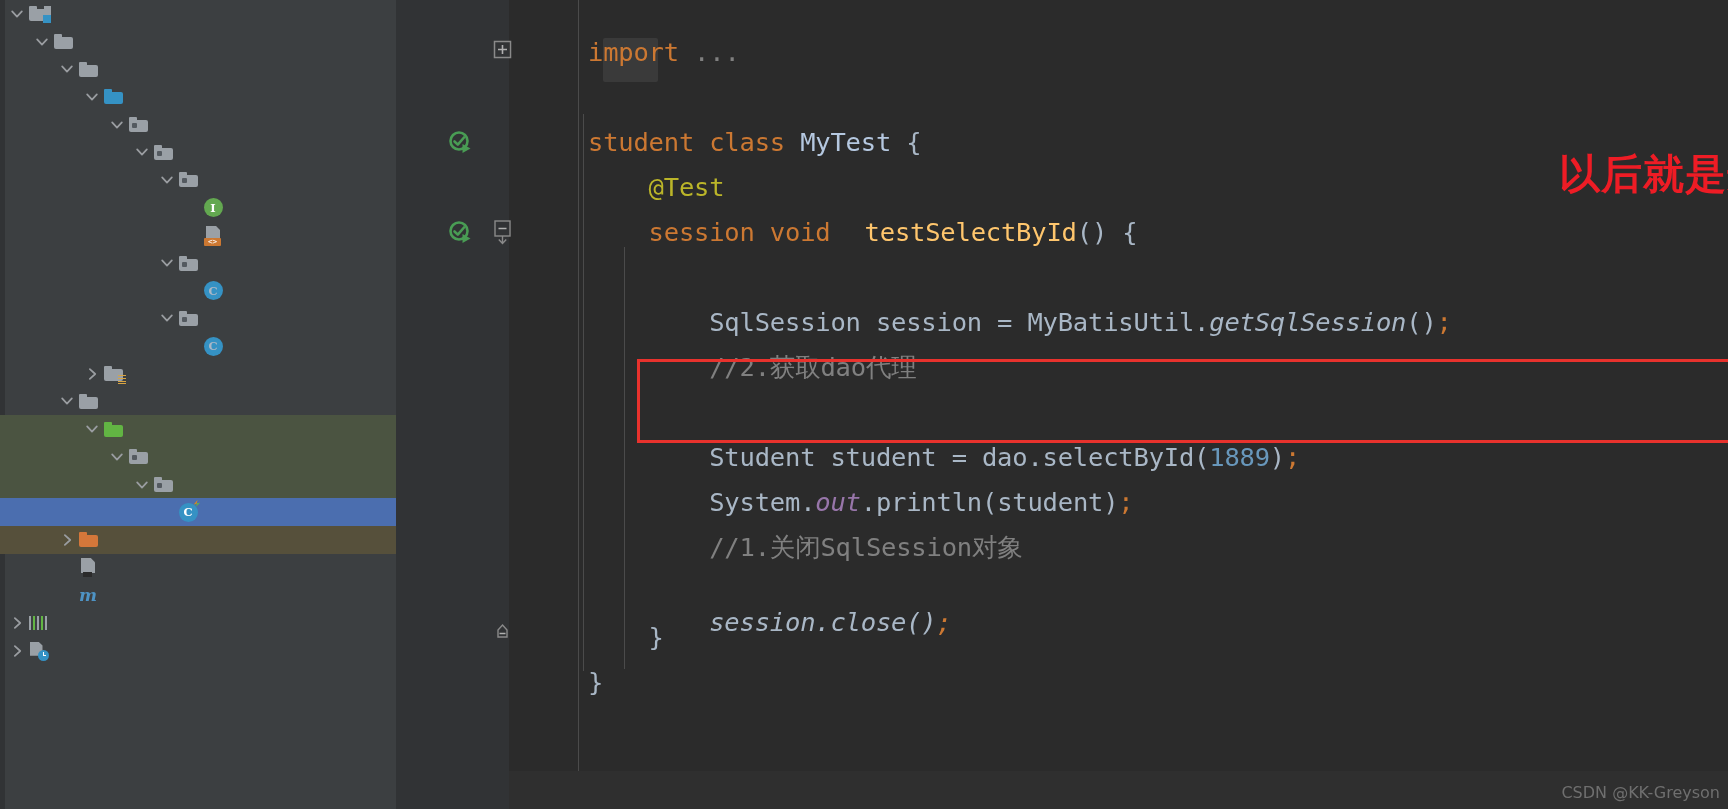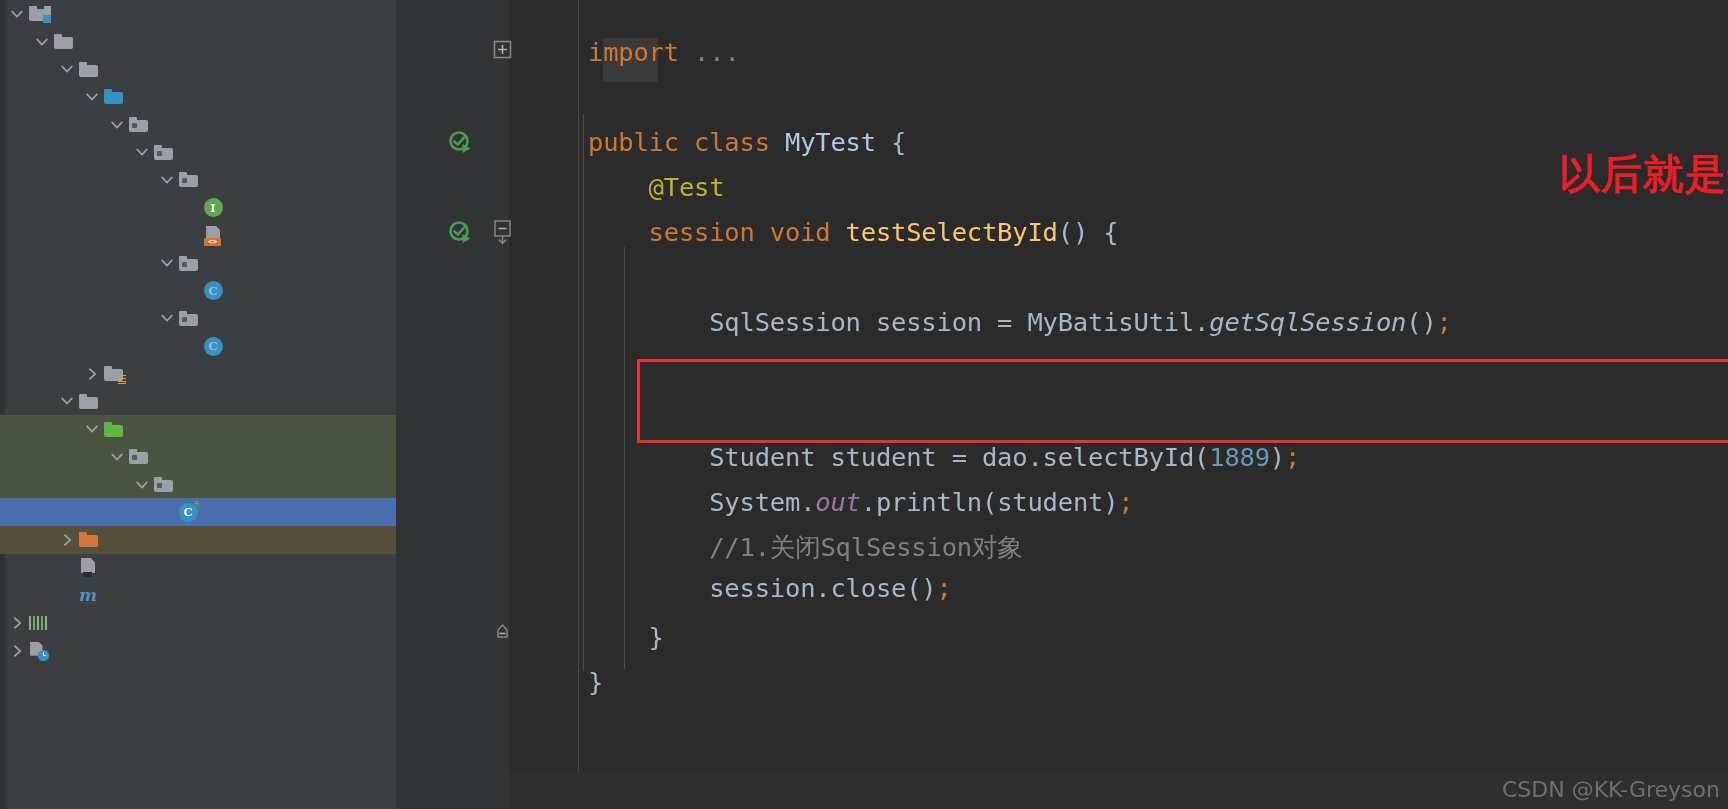--- a/index.html
+++ b/index.html
@@ -93,21 +93,21 @@
           color: #606366; font-size: 25px; font-family: "DejaVu Sans", sans-serif; line-height: 45px; }
   .gutter-run { position: absolute; left: 52px; top: 10px; width: 26px; height: 26px; }
   .fold { position: absolute; left: 96px; top: 8px; width: 22px; height: 28px; }
   .code { position: absolute; left: 192px; top: 0; line-height: 45px;
           font-family: "DejaVu Sans Mono", monospace; font-size: 25.5px;
           color: #a9b7c6; white-space: pre; letter-spacing: -0.2px; }
   .kw  { color: #cc7832; }
   .cls { color: #a9b7c6; }
   .cmt { color: #808080; }
   .ann { color: #bbb529; }
-  .mth { color: #ffc66d; }
+  .mth { color: #ffc66d; margin-left: 19px; }
   .num { color: #6897bb; }
   .stat{ color: #9876aa; font-style: italic; }
   .ital{ font-style: italic; }
   .pun { color: #cc7832; }
 
   #indent-guide1 { position: absolute; left: 228px; top: 247px; width: 1px; height: 422px; background: #4b4b4b; }
   #indent-guide0 { position: absolute; left: 187px; top: 114px; width: 1px; height: 557px; background: #4b4b4b; }
 
   #fold-box { position: absolute; left: 207px; top: 38px; width: 55px; height: 44px; background: #3a3a3a; border-radius: 2px; }
 
@@ -119,21 +119,21 @@
   }
   #annotation {
     position: absolute; left: 1163px; top: 147px;
     color: #ee1c25; font-weight: bold; font-size: 41px;
     font-family: "DejaVu Sans", sans-serif;
     letter-spacing: 1px;
     white-space: nowrap;
   }
   #watermark {
     position: absolute; right: 8px; bottom: 7px;
-    color: #6f6f6f; font-size: 22px;
+    color: #6f6f6f; font-size: 16px;
     font-family: "DejaVu Sans", sans-serif;
   }
   #bottom-strip { position: absolute; left: 0; bottom: 0; width: 100%; height: 38px; background: #2f2f2f; }
   #bottom-strip2 { position: absolute; left: 0; bottom: 0; width: 113px; height: 38px; background: #313335; }
 </style>
 </head>
 <body>
 
 <div id="app">
 
@@ -500,21 +500,21 @@
           <span class="lnum"></span>
           <span class="code"></span>
         </div>
         <div class="cl" style="top: 120px;">
           <span class="lnum"></span>
           <span class="gutter-run"><svg viewBox="0 0 26 26" width="26" height="26">
               <circle cx="11" cy="11" r="8.5" fill="none" stroke="#499c54" stroke-width="2.6"></circle>
               <path d="M6.5 11.5 L9.8 14.6 L16 7.5" fill="none" stroke="#499c54" stroke-width="2.6" stroke-linecap="round" stroke-linejoin="round"></path>
               <path d="M14.5 14 L22.5 18.5 L14.5 23 Z" fill="#499c54"></path>
             </svg></span>
-          <span class="code"><span class="kw">public class </span><span class="cls" style="color:#b5c8e0">MyTest</span> {</span>
+          <span class="code"><span class="kw">student class </span><span class="cls" style="color:#b5c8e0">MyTest</span> {</span>
         </div>
         <div class="cl" style="top: 165px;">
           <span class="lnum"></span>
           <span class="code">    <span class="ann">@Test</span></span>
         </div>
         <div class="cl" style="top: 210px;">
           <span class="lnum"></span>
           <span class="gutter-run"><svg viewBox="0 0 26 26" width="26" height="26">
               <circle cx="11" cy="11" r="8.5" fill="none" stroke="#499c54" stroke-width="2.6"></circle>
               <path d="M6.5 11.5 L9.8 14.6 L16 7.5" fill="none" stroke="#499c54" stroke-width="2.6" stroke-linecap="round" stroke-linejoin="round"></path>
@@ -524,33 +524,37 @@
               <rect x="3" y="3" width="15" height="15" fill="none" stroke="#8a8a8a" stroke-width="1.4"></rect>
               <path d="M6.5 10.5 H14.5" stroke="#b0b0b0" stroke-width="1.5"></path>
               <path d="M10.5 18 V25 M6.8 21.5 L10.5 25.5 L14.2 21.5" stroke="#8a8a8a" stroke-width="1.4" fill="none"></path>
             </svg></span>
           <span class="code">    <span class="kw">session void </span><span class="mth">testSelectById</span>() {</span>
         </div>
         <div class="cl" style="top: 300px;">
           <span class="lnum"></span>
           <span class="code">        SqlSession session = MyBatisUtil.<span class="ital">getSqlSession</span>()<span class="pun">;</span></span>
         </div>
+        <div class="cl" style="top: 345px;">
+          <span class="lnum"></span>
+          <span class="code">        <span class="cmt">//2.获取dao代理</span></span>
+        </div>
         <div class="cl" style="top: 435px;">
           <span class="lnum"></span>
           <span class="code">        Student student = dao.selectById(<span class="num">1889</span>)<span class="pun">;</span></span>
         </div>
         <div class="cl" style="top: 480px;">
           <span class="lnum"></span>
           <span class="code">        System.<span class="stat">out</span>.println(student)<span class="pun">;</span></span>
         </div>
         <div class="cl" style="top: 525px;">
           <span class="lnum"></span>
           <span class="code">        <span class="cmt">//1.关闭SqlSession对象</span></span>
         </div>
-        <div class="cl" style="top: 566px;">
+        <div class="cl" style="top: 600px; font-style: italic;">
           <span class="lnum"></span>
           <span class="code">        session.close()<span class="pun">;</span></span>
         </div>
         <div class="cl" style="top: 615px;">
           <span class="lnum"></span>
           <span class="fold"><svg viewBox="0 0 22 30" width="22" height="30">
               <path d="M10.5 2 L15 7 V14 H6 V7 Z" fill="none" stroke="#8a8a8a" stroke-width="1.4"></path>
               <path d="M7.5 10.5 H13.5" stroke="#b0b0b0" stroke-width="1.5"></path>
             </svg></span>
           <span class="code">    }</span>

